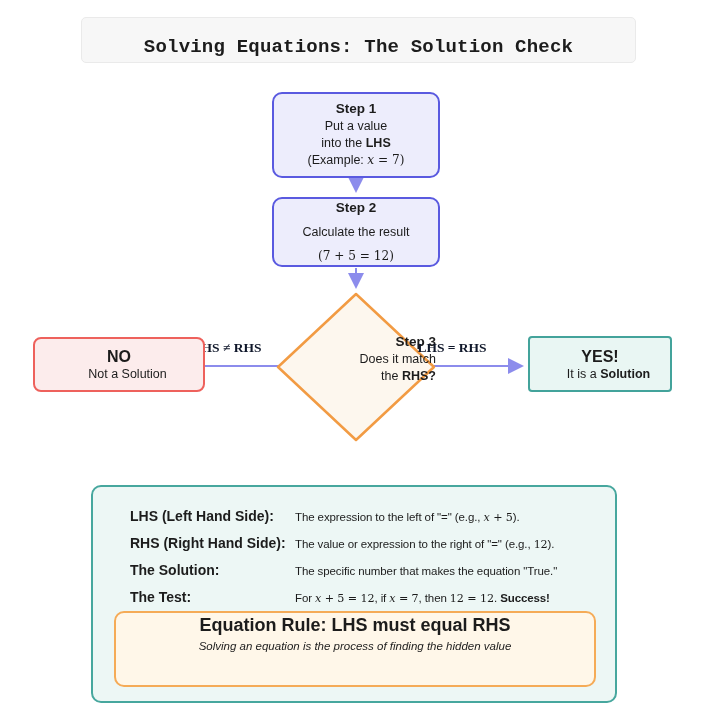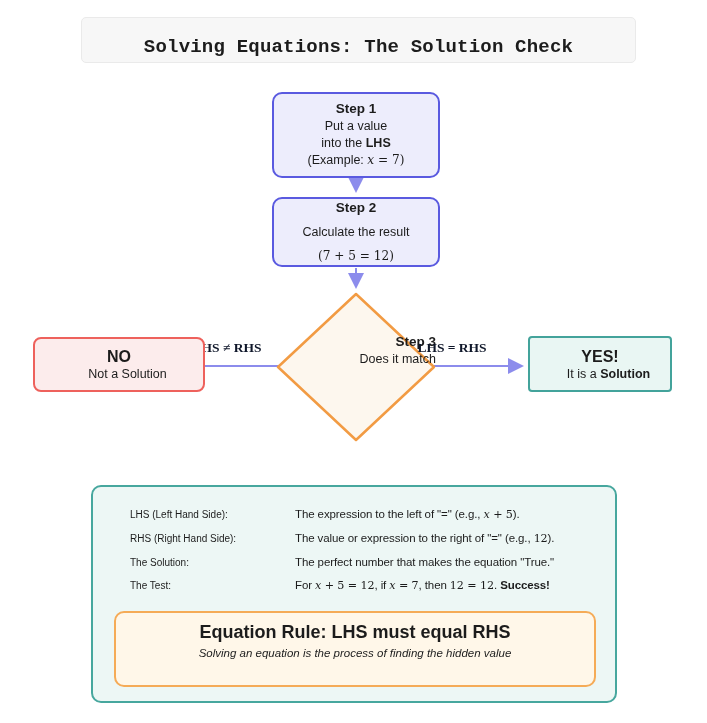--- a/index.html
+++ b/index.html
@@ -85,29 +85,29 @@
     box-sizing: border-box;
     background: var(--panel-bg); border: 2px solid var(--panel-border);
     border-radius: 10px;
     padding: 21px 0 0 37px;
   }
   .glossary-row {
     display: flex; align-items: baseline;
     font-size: 11.5px; letter-spacing: -0.1px;
     margin-bottom: 11px; white-space: nowrap;
   }
-  .glossary-term { width: 165px; flex-shrink: 0; font-weight: normal; font-size: 10px; letter-spacing: 0; }
+  .glossary-term { width: 165px; flex-shrink: 0; font-weight: bold; font-size: 14px; letter-spacing: 0; }
   .glossary-def  { }
 
   .rule-box {
     position: absolute; left: 21px; top: 124px; width: 482px; height: 76px;
     box-sizing: border-box;
     background: var(--rule-bg); border: 2px solid var(--rule-border);
     border-radius: 10px;
-    text-align: center; padding-top: 9px;
+    text-align: center; padding-top: 2px;
   }
   .rule-heading { font-weight: bold; font-size: 18px; margin-bottom: 3px; }
   .rule-line { font-style: italic; font-size: 11.5px; line-height: 15px; }
 </style>
 </head>
 <body>
 
 <div class="stage">
 
   <div class="banner">
@@ -136,20 +136,21 @@
 
   <div class="node step-box" id="step2-box">
     <div class="step-heading">Step 2</div>
     <div class="step-line">Calculate the result</div>
     <div class="step-line"><span class="seg-math">(7 + 5 = 12)</span></div>
   </div>
 
   <div class="diamond-text">
     <div class="step-heading">Step 3</div>
     <div class="step-line">Does it match</div>
+    <div class="step-line"><span>the </span><b>RHS?</b></div>
   </div>
 
   <div class="branch-label" id="branch-label-no">LHS ≠ RHS</div>
   <div class="branch-label" id="branch-label-yes">LHS = RHS</div>
 
   <div class="node no-box">
     <div class="verdict-title">NO</div>
     <div class="verdict-sub">Not a Solution</div>
   </div>
 
@@ -165,21 +166,21 @@
       <span class="glossary-def"><span>The expression to the left of "=" (e.g., </span><span class="seg-var">x</span><span class="seg-math"> + 5</span><span>).</span></span>
     </div>
 
     <div class="glossary-row">
       <span class="glossary-term">RHS (Right Hand Side):</span>
       <span class="glossary-def"><span>The value or expression to the right of "=" (e.g., </span><span class="seg-math">12</span><span>).</span></span>
     </div>
 
     <div class="glossary-row">
       <span class="glossary-term">The Solution:</span>
-      <span class="glossary-def"><span>The perfect number that makes the equation "True."</span></span>
+      <span class="glossary-def"><span>The specific number that makes the equation "True."</span></span>
     </div>
 
     <div class="glossary-row">
       <span class="glossary-term">The Test:</span>
       <span class="glossary-def"><span>For </span><span class="seg-var">x</span><span class="seg-math"> + 5 = 12</span><span>, if </span><span class="seg-var">x</span><span class="seg-math"> = 7</span><span>, then </span><span class="seg-math">12 = 12</span><span>.  </span><span class="seg-bold">Success!</span></span>
     </div>
 
     <div class="rule-box">
       <div class="rule-heading">Equation Rule:  LHS must equal RHS</div>
       <div class="rule-line">Solving an equation is the process of finding the hidden value</div>

